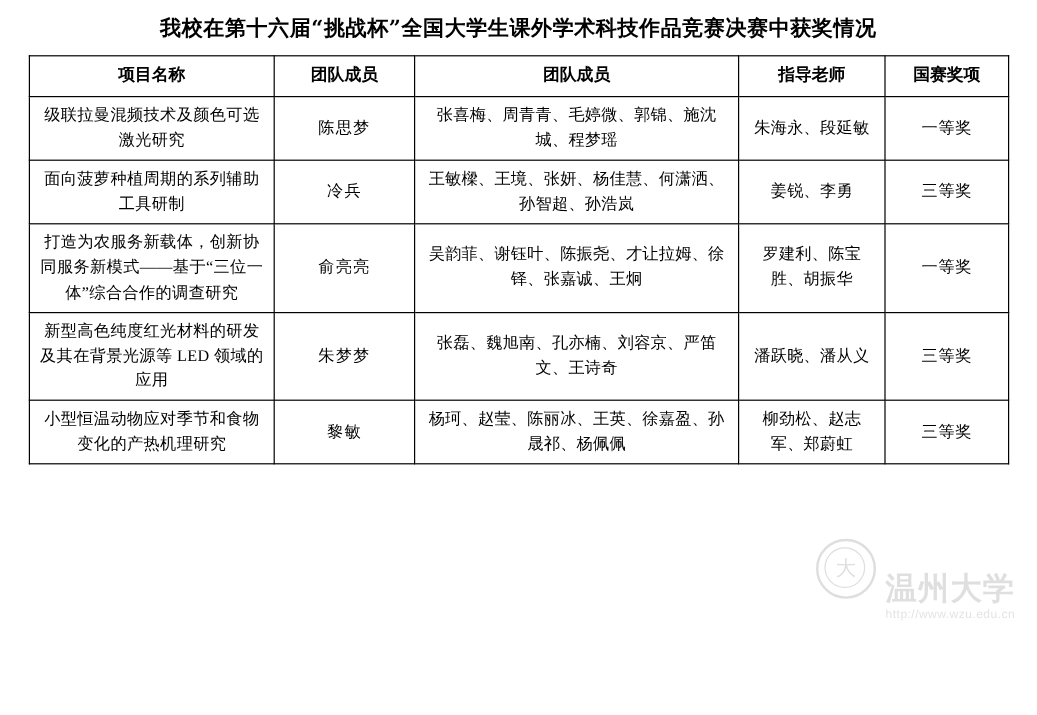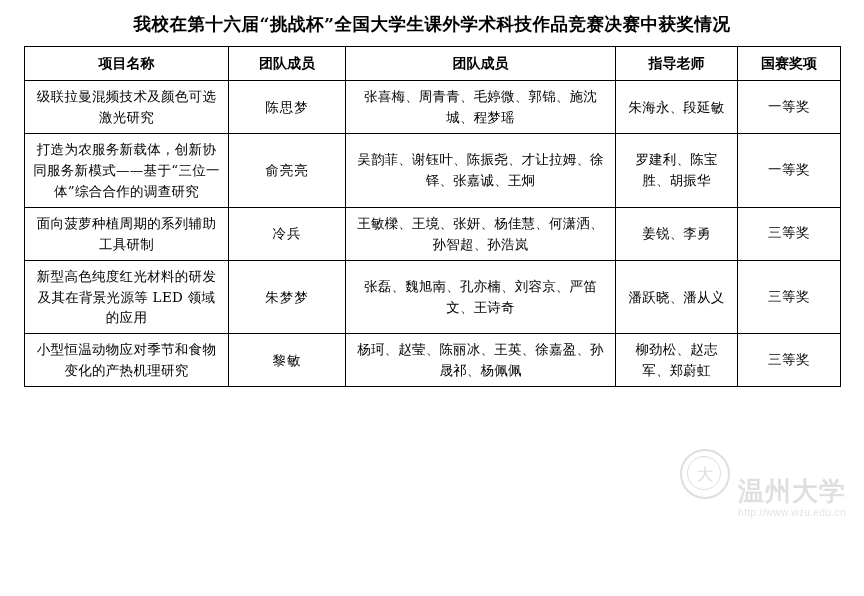--- a/index.html
+++ b/index.html
@@ -52,21 +52,21 @@
     font-weight: bold;
     font-size: 14px;
     padding: 6px 4px;
   }
   col.c-name    { width: 204px; }
   col.c-leader  { width: 117px; }
   col.c-members { width: 270px; }
   col.c-teacher { width: 122px; }
   col.c-prize   { width: 103px; }
 
-  .cell-name    { letter-spacing: 0.3px; }
+  .cell-name    { letter-spacing: 0.3px; font-family: Liberation Serif, serif; }
   .cell-leader  { letter-spacing: 1px; }
   .cell-members { letter-spacing: 0.2px; }
   .cell-teacher { letter-spacing: 0.2px; }
   .cell-prize   { letter-spacing: 0.5px; font-family: Liberation Serif, serif; }
 
   
   .watermark {
     position: absolute;
     right: 18px;
     bottom: 6px;
@@ -149,32 +149,32 @@
     </thead>
     <tbody>
       <tr>
         <td class="cell-name">级联拉曼混频技术及颜色可选激光研究</td>
         <td class="cell-leader">陈思梦</td>
         <td class="cell-members">张喜梅、周青青、毛婷微、郭锦、施沈城、程梦瑶</td>
         <td class="cell-teacher">朱海永、段延敏</td>
         <td class="cell-prize">一等奖</td>
       </tr>
       <tr>
+        <td class="cell-name">面向菠萝种植周期的系列辅助工具研制</td>
+        <td class="cell-leader">冷兵</td>
+        <td class="cell-members">王敏樑、王境、张妍、杨佳慧、何潇洒、孙智超、孙浩岚</td>
+        <td class="cell-teacher">姜锐、李勇</td>
+        <td class="cell-prize">三等奖</td>
+      </tr>
+      <tr>
         <td class="cell-name">打造为农服务新载体，创新协同服务新模式——基于“三位一体”综合合作的调查研究</td>
         <td class="cell-leader">俞亮亮</td>
         <td class="cell-members">吴韵菲、谢钰叶、陈振尧、才让拉姆、徐铎、张嘉诚、王炯</td>
         <td class="cell-teacher">罗建利、陈宝胜、胡振华</td>
         <td class="cell-prize">一等奖</td>
-      </tr>
-      <tr>
-        <td class="cell-name">面向菠萝种植周期的系列辅助工具研制</td>
-        <td class="cell-leader">冷兵</td>
-        <td class="cell-members">王敏樑、王境、张妍、杨佳慧、何潇洒、孙智超、孙浩岚</td>
-        <td class="cell-teacher">姜锐、李勇</td>
-        <td class="cell-prize">三等奖</td>
       </tr>
       <tr>
         <td class="cell-name">新型高色纯度红光材料的研发及其在背景光源等 LED 领域的应用</td>
         <td class="cell-leader">朱梦梦</td>
         <td class="cell-members">张磊、魏旭南、孔亦楠、刘容京、严笛文、王诗奇</td>
         <td class="cell-teacher">潘跃晓、潘从义</td>
         <td class="cell-prize">三等奖</td>
       </tr>
       <tr>
         <td class="cell-name">小型恒温动物应对季节和食物变化的产热机理研究</td>

